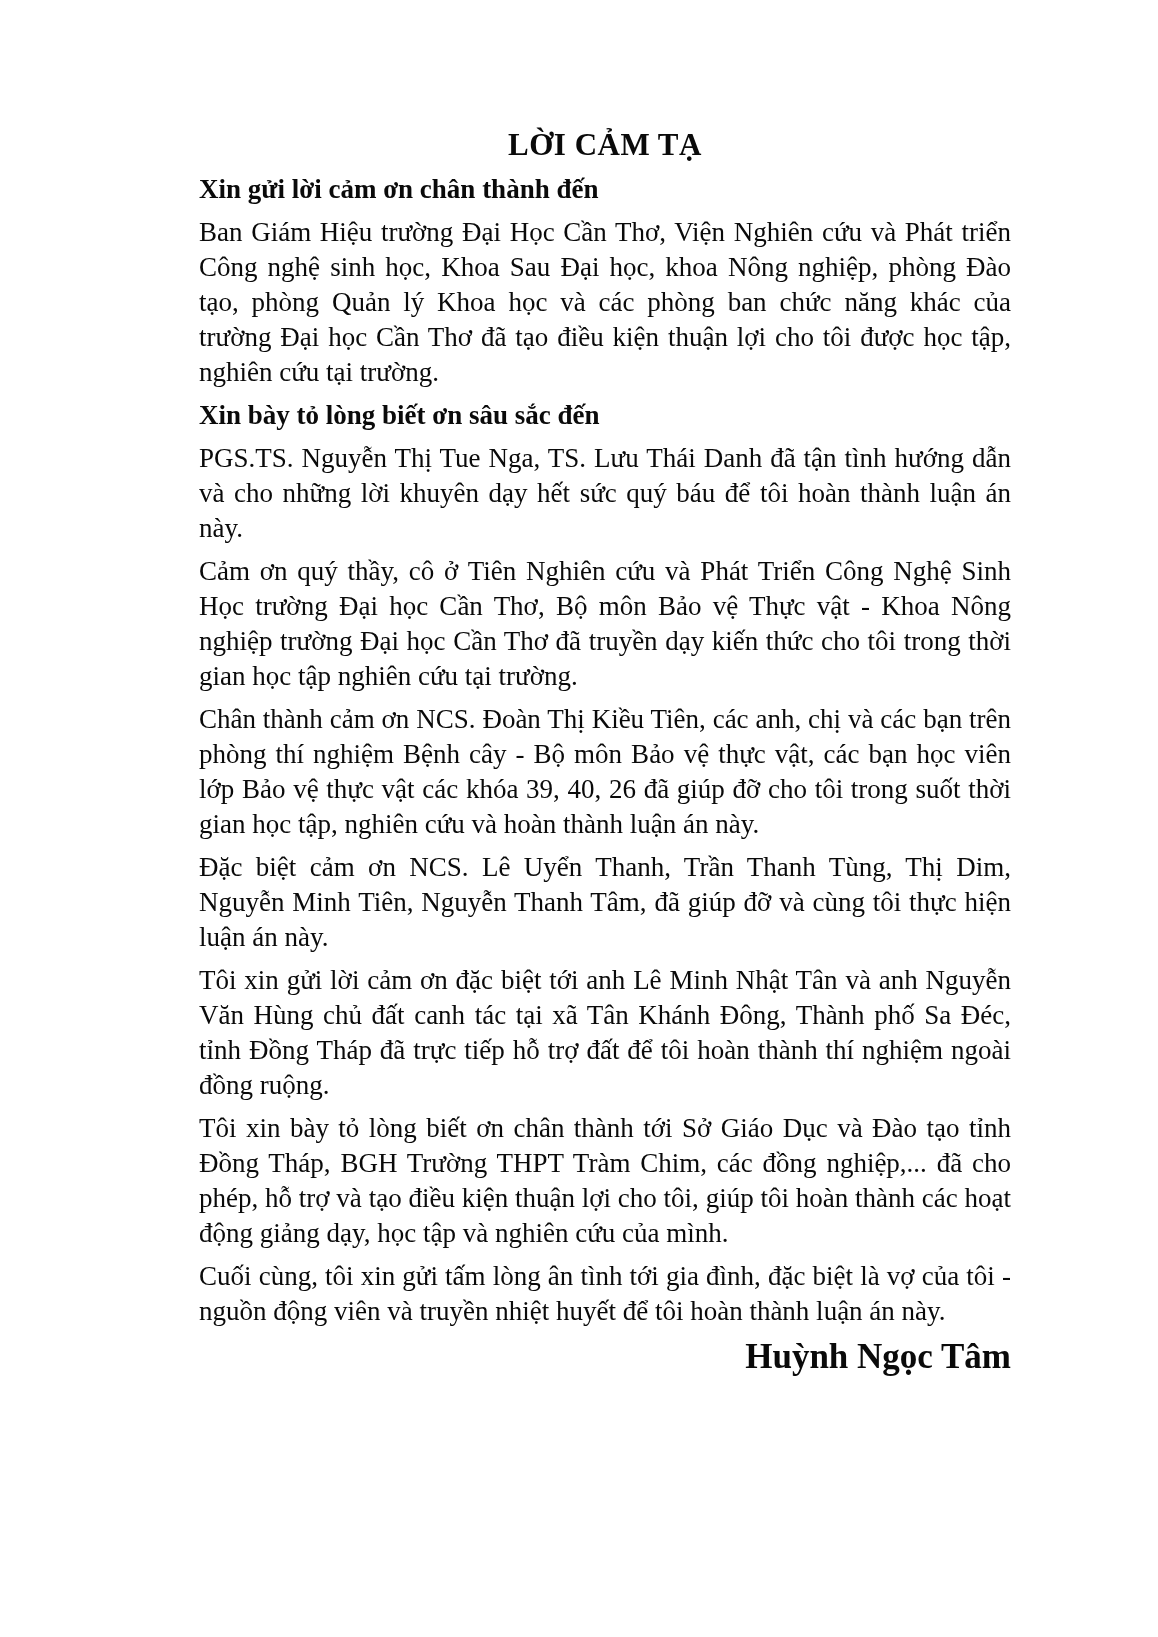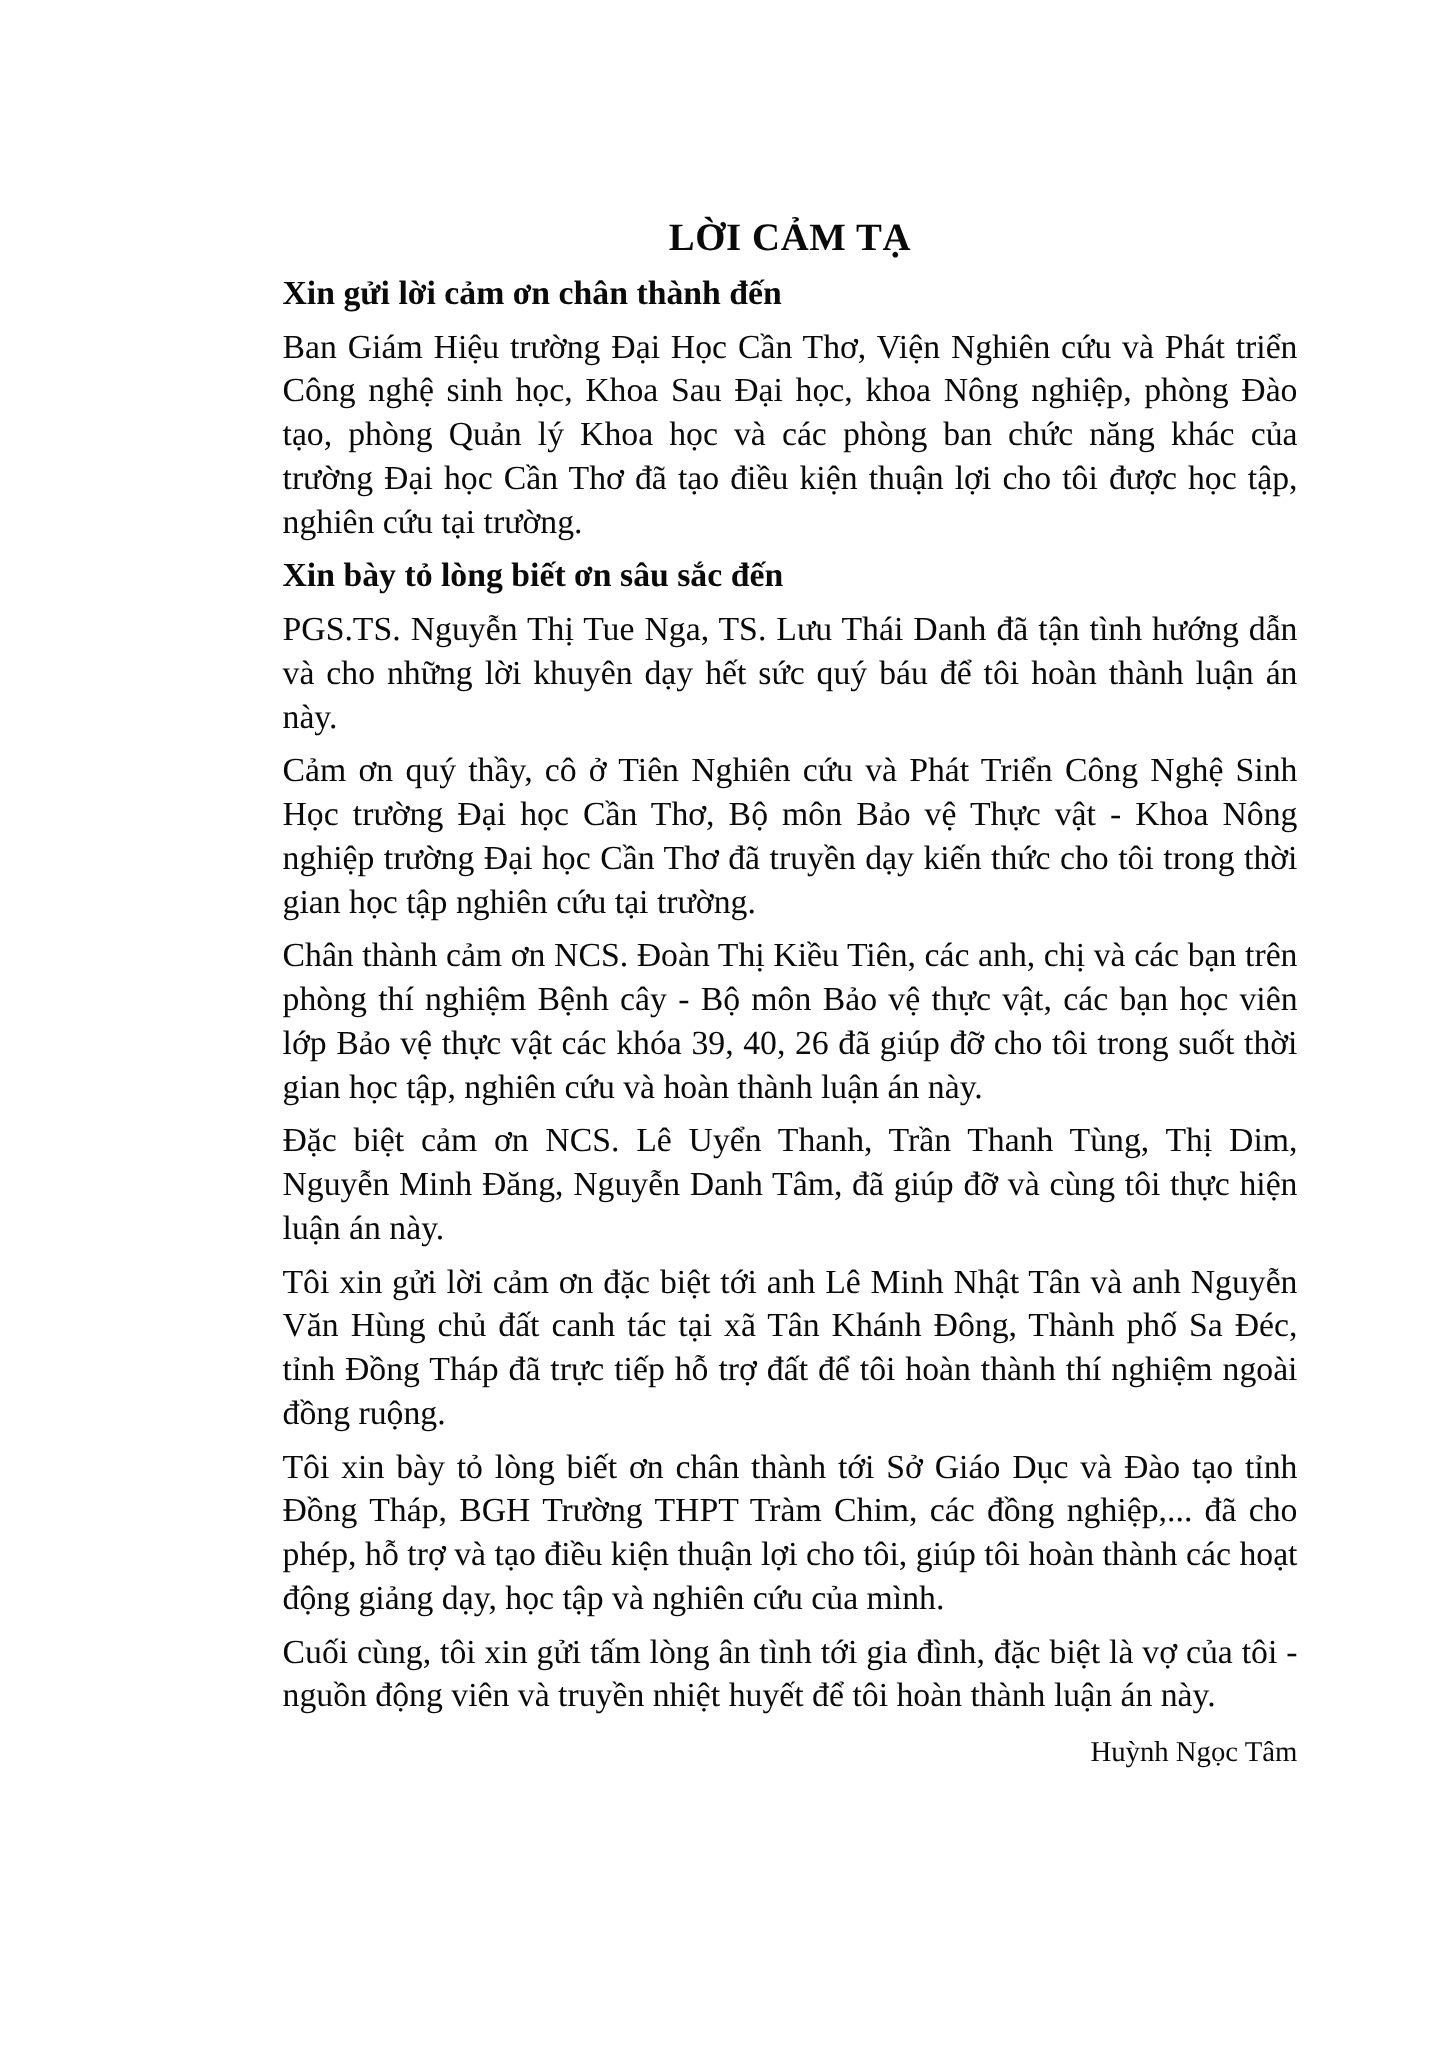--- a/index.html
+++ b/index.html
@@ -10,24 +10,23 @@
   body {
     width: 1158px;
     height: 1637px;
     position: relative;
     font-family: "Liberation Serif", "DejaVu Serif", serif;
     color: #0a0a0a;
     overflow: hidden;
   }
   .page-content {
     position: absolute;
-    left: 226px;
+    left: 199px;
     top: 126px;
     width: 812px;
-    margin-top: 45px;
   }
   .doc-title {
     text-align: center;
     font-weight: bold;
     font-size: 31px;
     line-height: 38px;
     margin: 0 0 4px 0;
     letter-spacing: 0.5px;
   }
   .section-heading {
@@ -38,22 +37,22 @@
     text-align: left;
   }
   .body-paragraph {
     font-size: 27px;
     line-height: 35px;
     margin: 8px 0 0 0;
     text-align: justify;
     text-justify: inter-word;
   }
   .signature-line {
-    font-weight: normal;
-    font-size: 23px;
+    font-weight: bold;
+    font-size: 35px;
     line-height: 35px;
     margin: 10px 0 0 0;
     text-align: right;
   }
 </style>
 </head>
 <body>
 
 <div class="page-content">
 
@@ -64,21 +63,21 @@
   <p class="body-paragraph">Ban Giám Hiệu trường Đại Học Cần Thơ, Viện Nghiên cứu và Phát triển Công nghệ sinh học, Khoa Sau Đại học, khoa Nông nghiệp, phòng Đào tạo, phòng Quản lý Khoa học và các phòng ban chức năng khác của trường Đại học Cần Thơ đã tạo điều kiện thuận lợi cho tôi được học tập, nghiên cứu tại trường.</p>
 
   <p class="section-heading">Xin bày tỏ lòng biết ơn sâu sắc đến</p>
 
   <p class="body-paragraph">PGS.TS. Nguyễn Thị Tue Nga, TS. Lưu Thái Danh đã tận tình hướng dẫn và cho những lời khuyên dạy hết sức quý báu để tôi hoàn thành luận án này.</p>
 
   <p class="body-paragraph">Cảm ơn quý thầy, cô ở Tiên Nghiên cứu và Phát Triển Công Nghệ Sinh Học trường Đại học Cần Thơ, Bộ môn Bảo vệ Thực vật - Khoa Nông nghiệp trường Đại học Cần Thơ đã truyền dạy kiến thức cho tôi trong thời gian học tập nghiên cứu tại trường.</p>
 
   <p class="body-paragraph">Chân thành cảm ơn NCS. Đoàn Thị Kiều Tiên, các anh, chị và các bạn trên phòng thí nghiệm Bệnh cây - Bộ môn Bảo vệ thực vật, các bạn học viên lớp Bảo vệ thực vật các khóa 39, 40, 26 đã giúp đỡ cho tôi trong suốt thời gian học tập, nghiên cứu và hoàn thành luận án này.</p>
 
-  <p class="body-paragraph">Đặc biệt cảm ơn NCS. Lê Uyển Thanh, Trần Thanh Tùng, Thị Dim, Nguyễn Minh Đăng, Nguyễn Danh Tâm, đã giúp đỡ và cùng tôi thực hiện luận án này.</p>
+  <p class="body-paragraph">Đặc biệt cảm ơn NCS. Lê Uyển Thanh, Trần Thanh Tùng, Thị Dim, Nguyễn Minh Tiên, Nguyễn Thanh Tâm, đã giúp đỡ và cùng tôi thực hiện luận án này.</p>
 
   <p class="body-paragraph">Tôi xin gửi lời cảm ơn đặc biệt tới anh Lê Minh Nhật Tân và anh Nguyễn Văn Hùng chủ đất canh tác tại xã Tân Khánh Đông, Thành phố Sa Đéc, tỉnh Đồng Tháp đã trực tiếp hỗ trợ đất để tôi hoàn thành thí nghiệm ngoài đồng ruộng.</p>
 
   <p class="body-paragraph">Tôi xin bày tỏ lòng biết ơn chân thành tới Sở Giáo Dục và Đào tạo tỉnh Đồng Tháp, BGH Trường THPT Tràm Chim, các đồng nghiệp,... đã cho phép, hỗ trợ và tạo điều kiện thuận lợi cho tôi, giúp tôi hoàn thành các hoạt động giảng dạy, học tập và nghiên cứu của mình.</p>
 
 
   <p class="body-paragraph">Cuối cùng, tôi xin gửi tấm lòng ân tình tới gia đình, đặc biệt là vợ của tôi - nguồn động viên và truyền nhiệt huyết để tôi hoàn thành luận án này.</p>
 
   <p class="signature-line">Huỳnh Ngọc Tâm</p>
 

